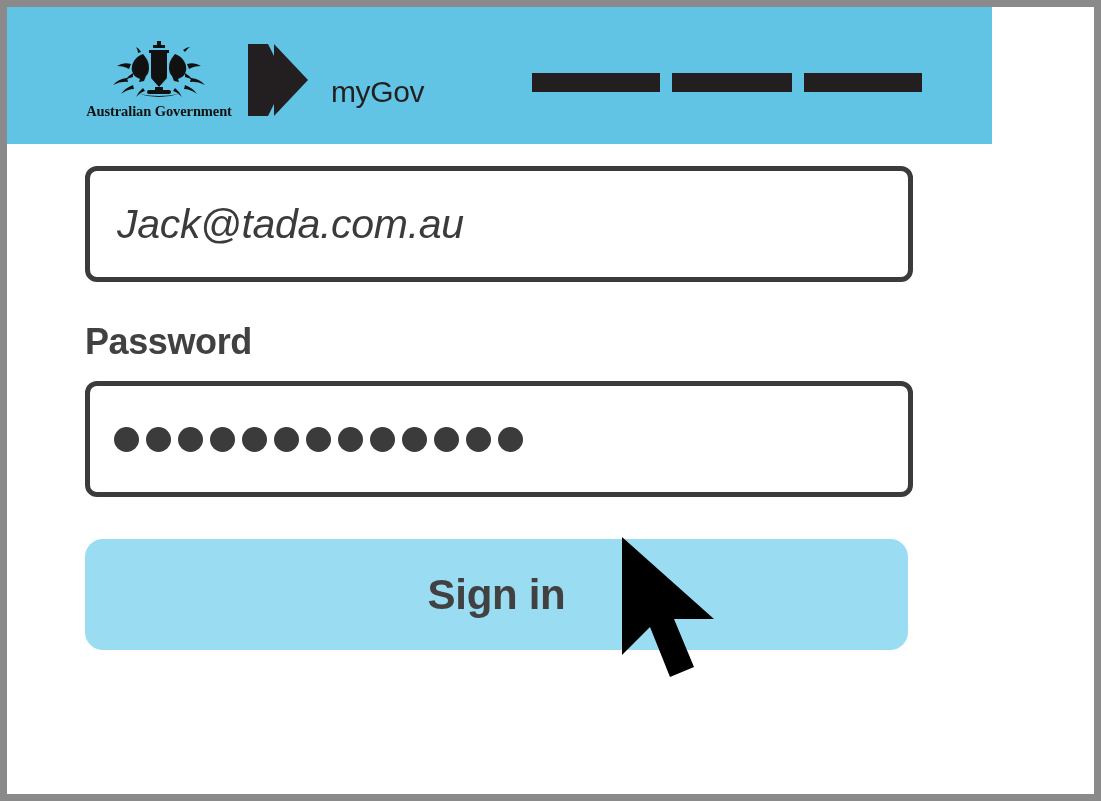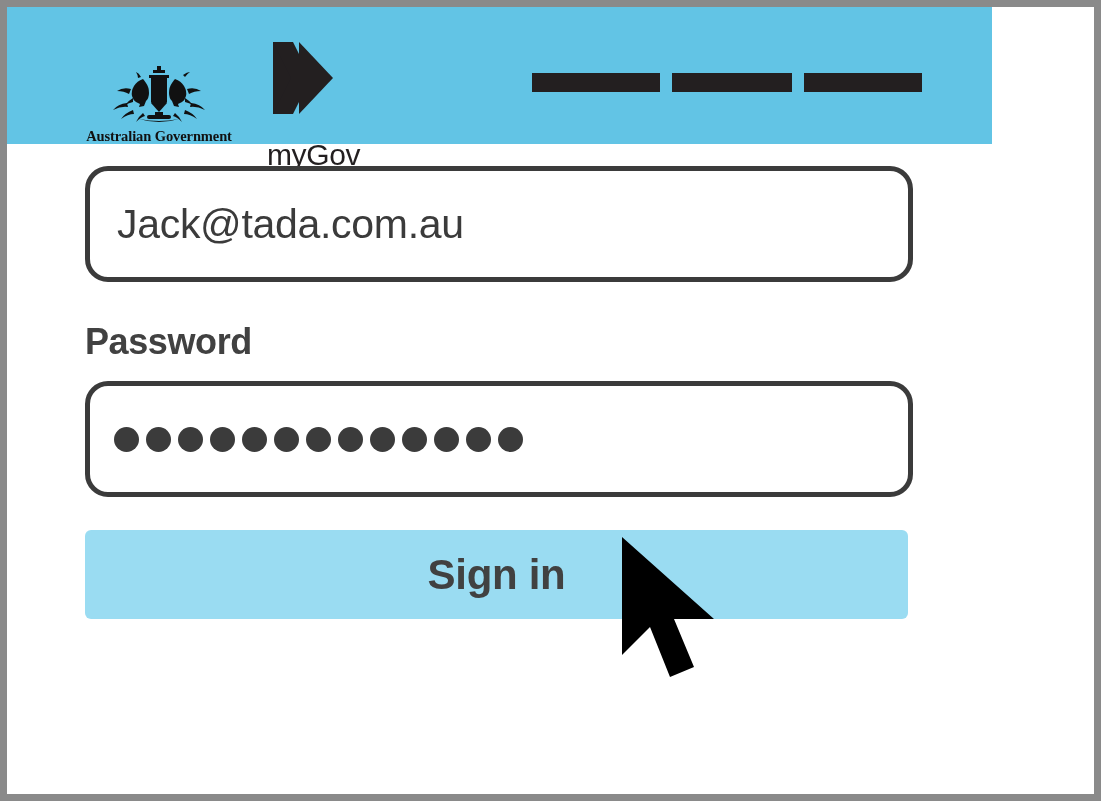--- a/index.html
+++ b/index.html
@@ -49,21 +49,20 @@
     font-size: 14.5px;
     color: #111111;
     letter-spacing: -0.1px;
     margin-top: 1px;
     white-space: nowrap;
   }
   #mygov-logo {
     margin-left: 23px;
     display: flex;
     align-items: center;
-    flex-direction: column;
   }
   #mygov-mark { display: block; }
   #mygov-word {
     margin-left: 21px;
     font-size: 30px;
     color: #231f20;
     font-weight: normal;
     letter-spacing: -0.4px;
     line-height: 1;
     margin-top: 24px;
@@ -101,25 +100,26 @@
   }
   #label-username { margin-top: 57px; }
   #label-password { margin-top: 42px; }
 
   .text-input {
     box-sizing: border-box;
     width: 828px;
     height: 116px;
     margin-top: 22px;
     border: 5px solid #3b3b3b;
-    border-radius: 23px;
+    border-radius: 12px;
     background: #ffffff;
     display: flex;
     align-items: center;
     position: relative;
+    font-style: italic;
   }
   #username-value {
     margin-left: 27px;
     font-size: 41px;
     color: #3b3b3b;
     font-weight: 300;
     letter-spacing: -0.3px;
     white-space: nowrap;
   }
 
@@ -147,25 +147,25 @@
     text-underline-offset: 4px;
     font-weight: 300;
     letter-spacing: -0.2px;
     cursor: pointer;
     line-height: 1.05;
   }
 
   #signin-button {
     box-sizing: border-box;
     width: 823px;
-    height: 89px;
-    margin-top: 33px;
+    height: 111px;
+    margin-top: 42px;
     background: #9adcf2;
     border: none;
-    border-radius: 6px;
+    border-radius: 18px;
     display: flex;
     align-items: center;
     justify-content: center;
     cursor: pointer;
     padding: 0;
   }
   #signin-label {
     font-size: 42px;
     font-weight: bold;
     color: #414141;

